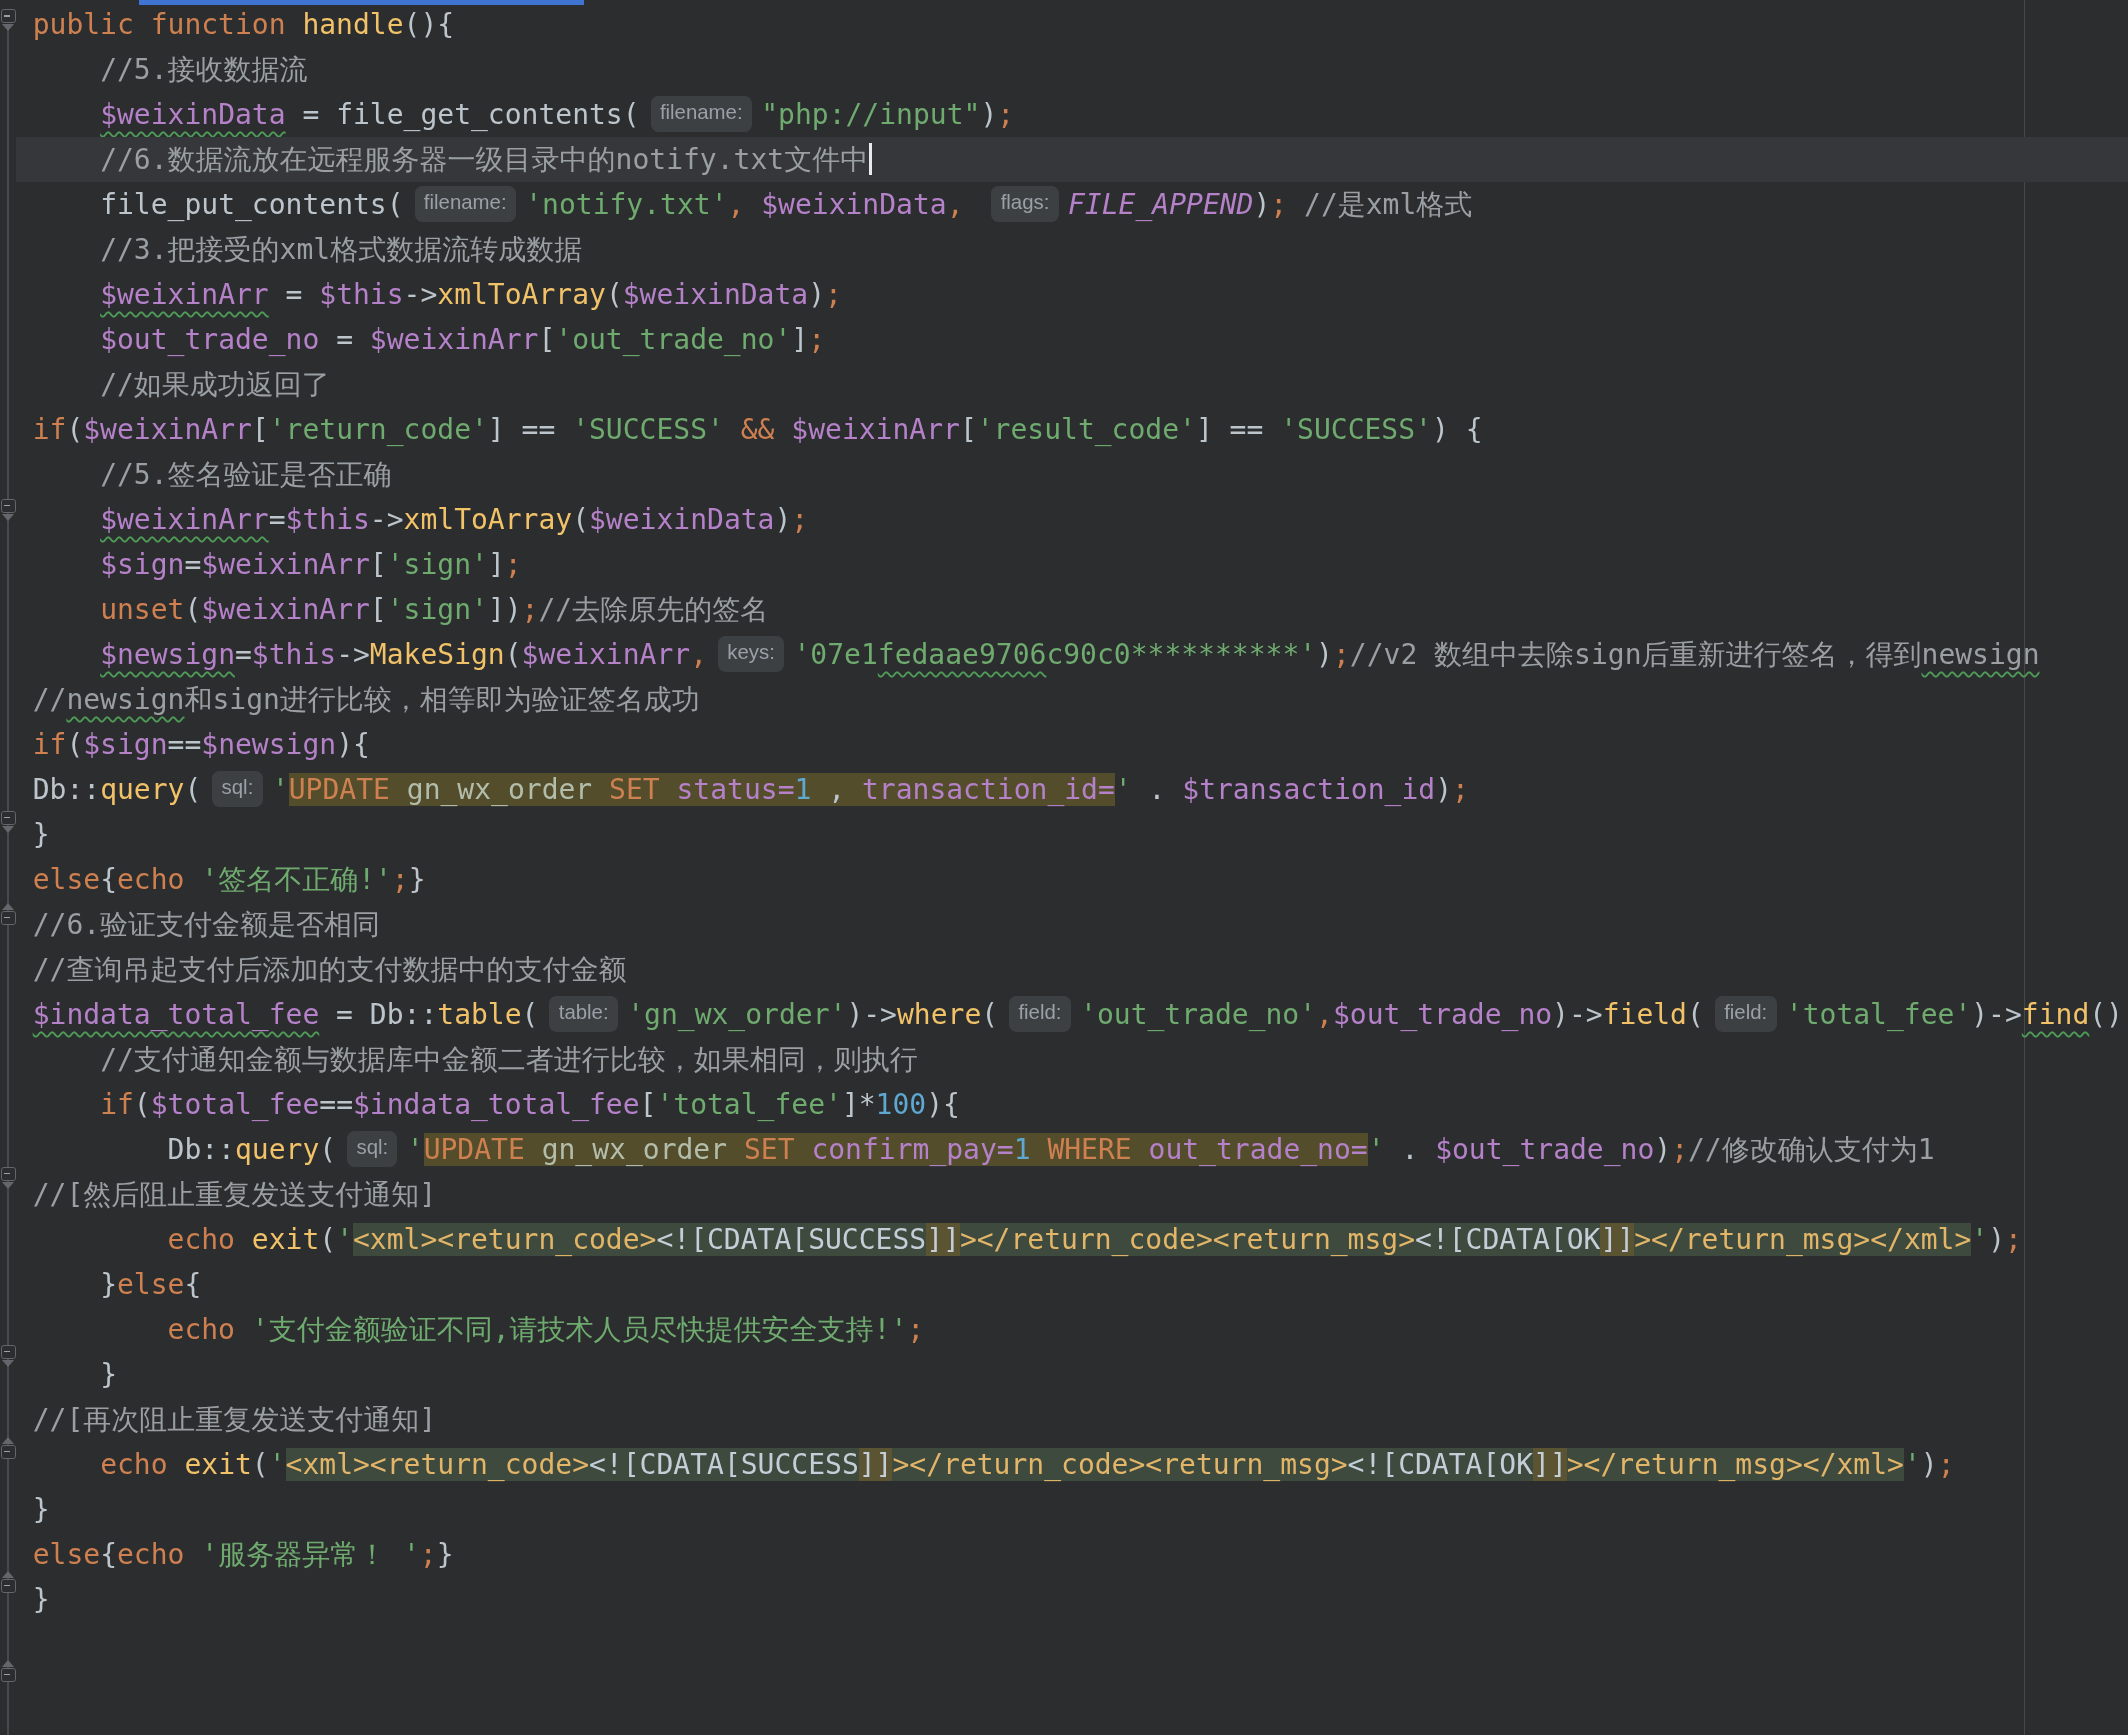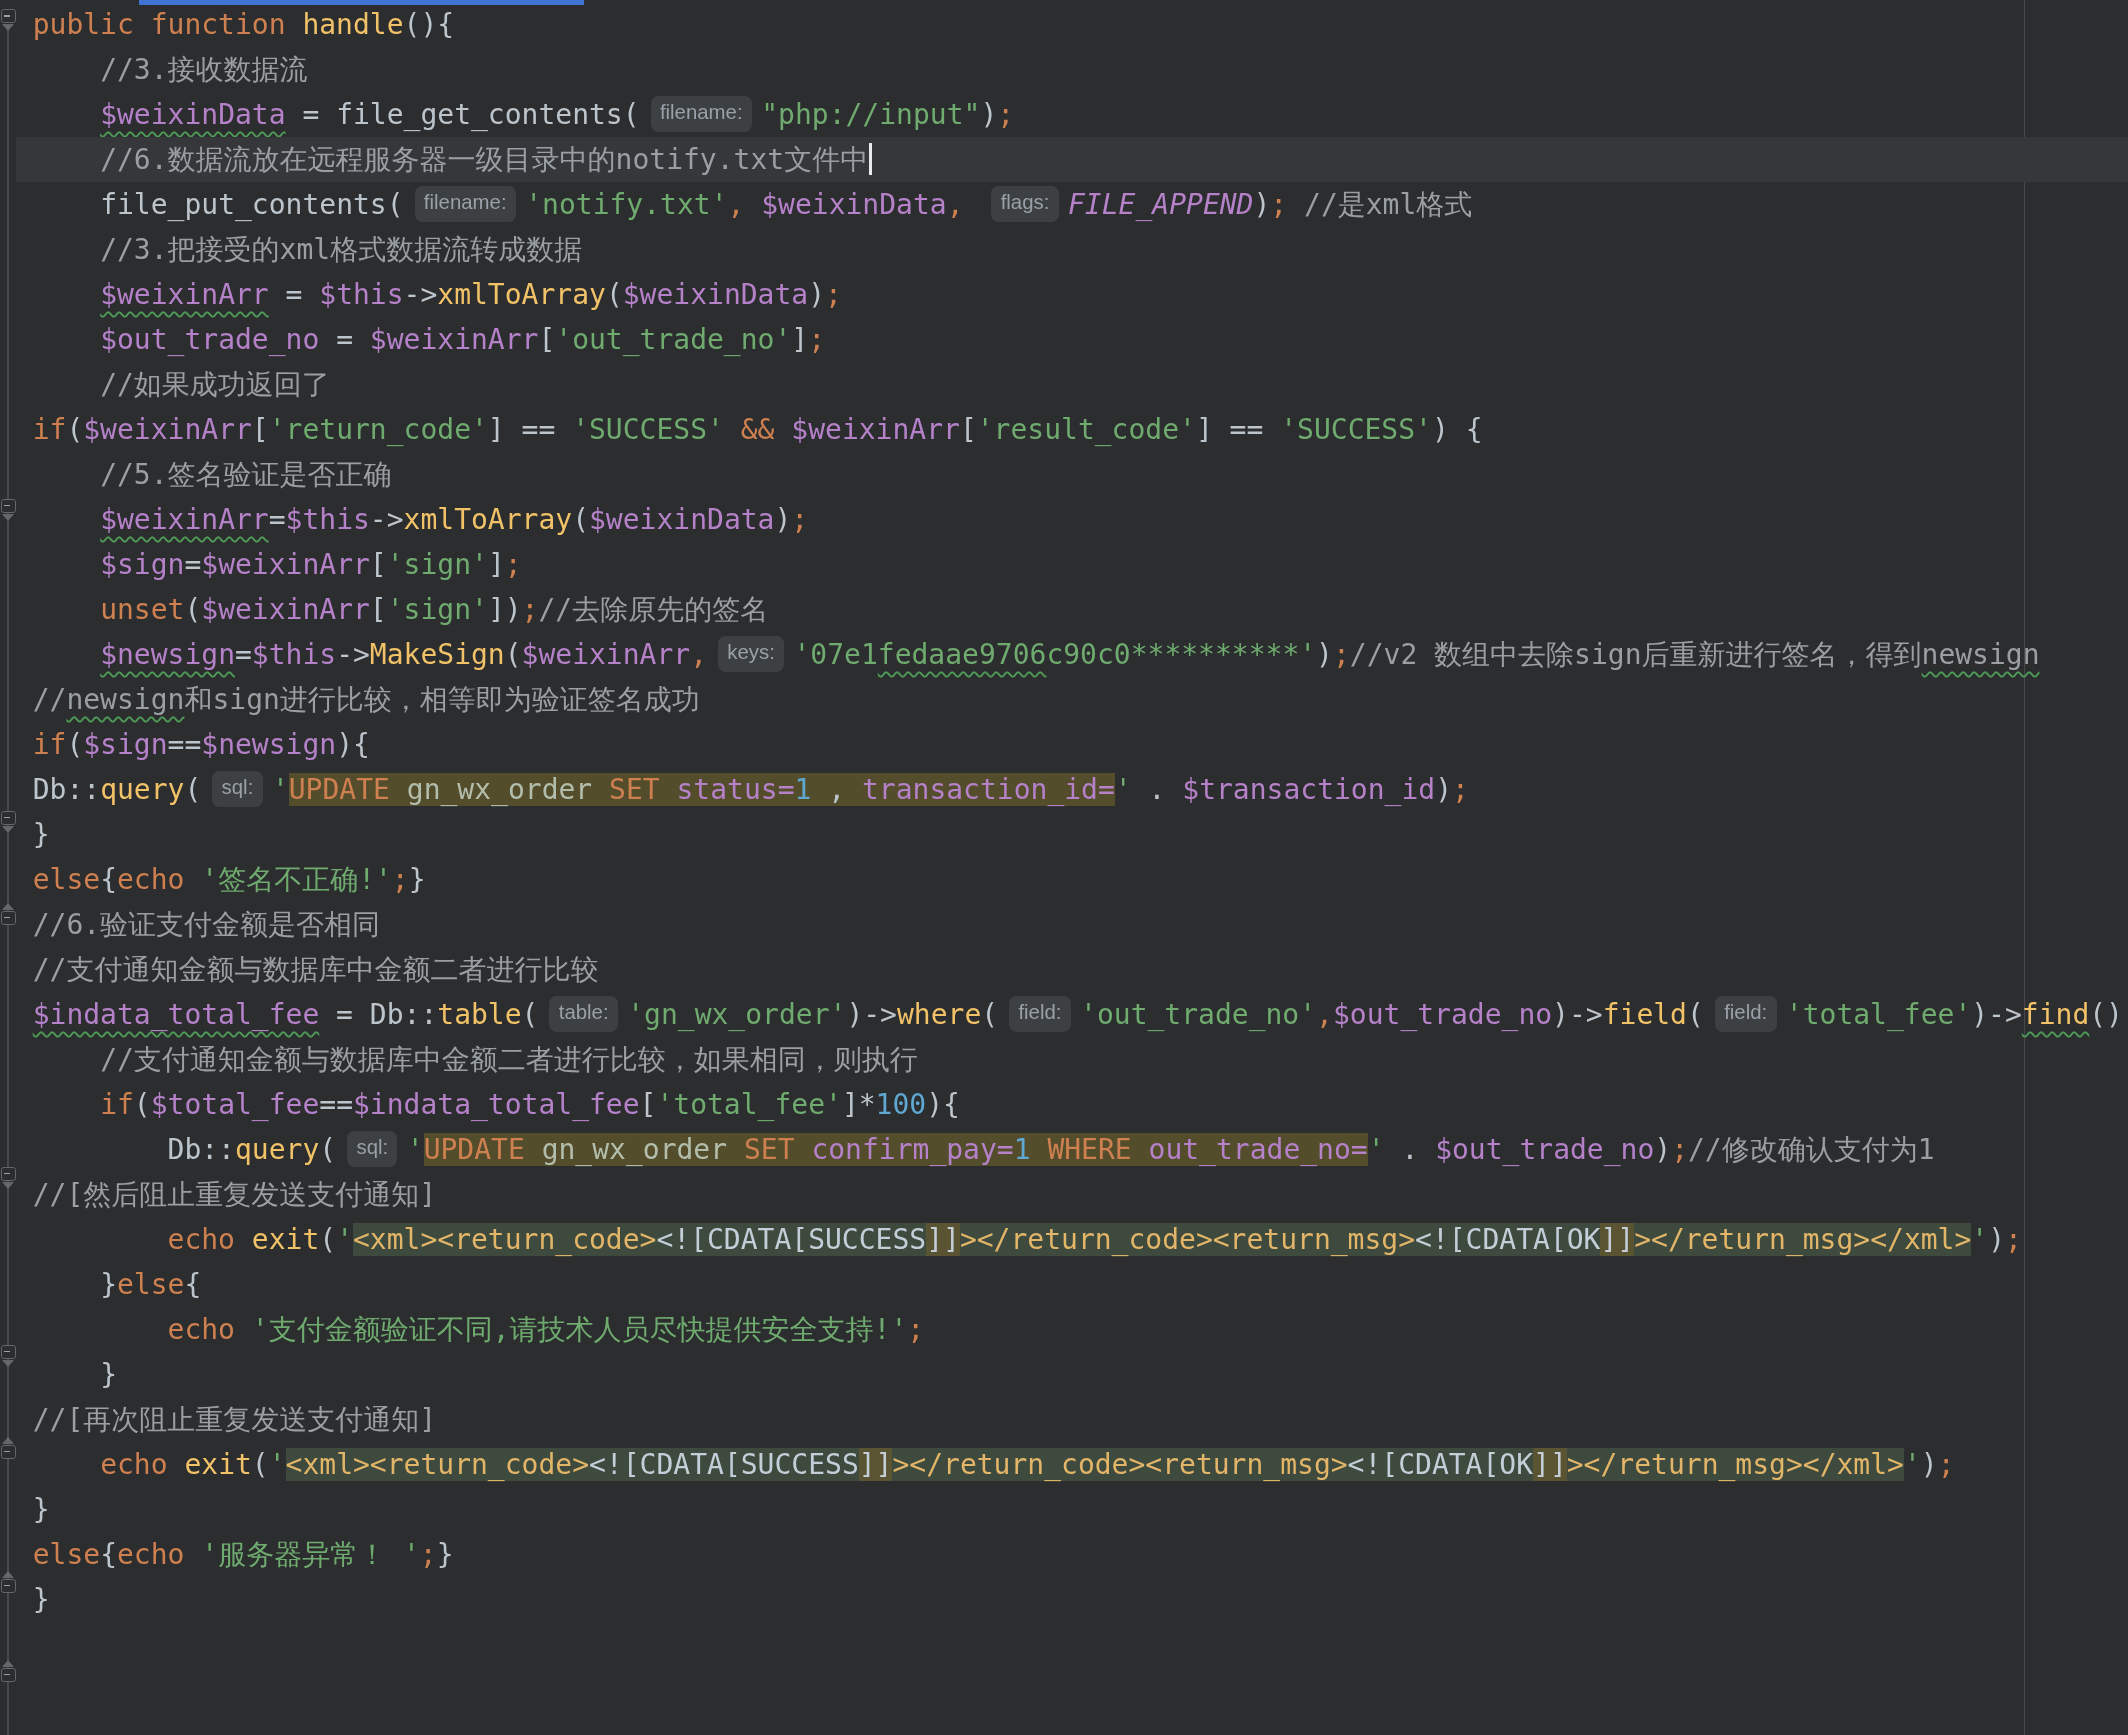--- a/index.html
+++ b/index.html
@@ -63,41 +63,41 @@
 </style>
 </head>
 <body>
 
 <div id="editor">
   <div class="tab-underline"></div>
   <div class="gutter-line"></div>
   <div class="wrap-guide"></div>
   <div id="code-area">
       <div class="line"><span class="k">public function </span><span class="f">handle</span><span class="d">(){</span></div>
-      <div class="line"><span class="d">    </span><span class="c">//3.接收数据流</span></div>
+      <div class="line"><span class="d">    </span><span class="c">//5.接收数据流</span></div>
       <div class="line"><span class="d">    </span><span class="v wavy">$weixinData</span><span class="d"> = file_get_contents(</span><span class="h">filename:</span><span class="s">"php://input"</span><span class="d">)</span><span class="k">;</span></div>
       <div class="line current"><span class="d">    </span><span class="c">//6.数据流放在远程服务器一级目录中的notify.txt文件中</span><span class="caret"></span></div>
       <div class="line"><span class="d">    </span><span class="d">file_put_contents(</span><span class="h">filename:</span><span class="s">'notify.txt'</span><span class="k">,</span><span class="d"> </span><span class="v">$weixinData</span><span class="k">,</span><span class="d"> </span><span class="h">flags:</span><span class="v i">FILE_APPEND</span><span class="d">)</span><span class="k">;</span><span class="d"> </span><span class="c">//是xml格式</span></div>
       <div class="line"><span class="d">    </span><span class="c">//3.把接受的xml格式数据流转成数据</span></div>
       <div class="line"><span class="d">    </span><span class="v wavy">$weixinArr</span><span class="d"> = </span><span class="v">$this</span><span class="d">-&gt;</span><span class="f">xmlToArray</span><span class="d">(</span><span class="v">$weixinData</span><span class="d">)</span><span class="k">;</span></div>
       <div class="line"><span class="d">    </span><span class="v">$out_trade_no</span><span class="d"> = </span><span class="v">$weixinArr</span><span class="d">[</span><span class="s">'out_trade_no'</span><span class="d">]</span><span class="k">;</span></div>
       <div class="line"><span class="d">    </span><span class="c">//如果成功返回了</span></div>
       <div class="line"><span class="k">if</span><span class="d">(</span><span class="v">$weixinArr</span><span class="d">[</span><span class="s">'return_code'</span><span class="d">] == </span><span class="s">'SUCCESS'</span><span class="d"> </span><span class="k">&amp;&amp;</span><span class="d"> </span><span class="v">$weixinArr</span><span class="d">[</span><span class="s">'result_code'</span><span class="d">] == </span><span class="s">'SUCCESS'</span><span class="d">) {</span></div>
       <div class="line"><span class="d">    </span><span class="c">//5.签名验证是否正确</span></div>
       <div class="line"><span class="d">    </span><span class="v wavy">$weixinArr</span><span class="d">=</span><span class="v">$this</span><span class="d">-&gt;</span><span class="f">xmlToArray</span><span class="d">(</span><span class="v">$weixinData</span><span class="d">)</span><span class="k">;</span></div>
       <div class="line"><span class="d">    </span><span class="v">$sign</span><span class="d">=</span><span class="v">$weixinArr</span><span class="d">[</span><span class="s">'sign'</span><span class="d">]</span><span class="k">;</span></div>
       <div class="line"><span class="d">    </span><span class="k">unset</span><span class="d">(</span><span class="v">$weixinArr</span><span class="d">[</span><span class="s">'sign'</span><span class="d">])</span><span class="k">;</span><span class="c">//去除原先的签名</span></div>
       <div class="line"><span class="d">    </span><span class="v wavy">$newsign</span><span class="d">=</span><span class="v">$this</span><span class="d">-&gt;</span><span class="f">MakeSign</span><span class="d">(</span><span class="v">$weixinArr</span><span class="k">,</span><span class="h">keys:</span><span class="s">'07e1</span><span class="s wavy">fedaae9706</span><span class="s">c90c0**********'</span><span class="d">)</span><span class="k">;</span><span class="c">//v2 数组中去除sign后重新进行签名，得到</span><span class="c wavy">newsign</span></div>
       <div class="line"><span class="c">//</span><span class="c wavy">newsign</span><span class="c">和sign进行比较，相等即为验证签名成功</span></div>
       <div class="line"><span class="k">if</span><span class="d">(</span><span class="v">$sign</span><span class="d">==</span><span class="v">$newsign</span><span class="d">){</span></div>
       <div class="line"><span class="d">Db::</span><span class="f">query</span><span class="d">(</span><span class="h">sql:</span><span class="s">'</span><span class="k bgs">UPDATE</span><span class="d bgs"> </span><span class="st bgs">gn_wx_order</span><span class="d bgs"> </span><span class="k bgs">SET</span><span class="d bgs"> </span><span class="v bgs">status=</span><span class="n bgs">1</span><span class="d bgs"> , </span><span class="v bgs">transaction_id=</span><span class="s">'</span><span class="d"> . </span><span class="v">$transaction_id</span><span class="d">)</span><span class="k">;</span></div>
       <div class="line"><span class="d">}</span></div>
       <div class="line"><span class="k">else</span><span class="d">{</span><span class="k">echo</span><span class="d"> </span><span class="s">'签名不正确!'</span><span class="k">;</span><span class="d">}</span></div>
       <div class="line"><span class="c">//6.验证支付金额是否相同</span></div>
-      <div class="line"><span class="c">//支付通知金额与数据库中金额二者进行比较</span></div>
+      <div class="line"><span class="c">//查询吊起支付后添加的支付数据中的支付金额</span></div>
       <div class="line"><span class="v wavy">$indata_total_fee</span><span class="d"> = Db::</span><span class="f">table</span><span class="d">(</span><span class="h">table:</span><span class="s">'gn_wx_order'</span><span class="d">)-&gt;</span><span class="f">where</span><span class="d">(</span><span class="h">field:</span><span class="s">'out_trade_no'</span><span class="k">,</span><span class="v">$out_trade_no</span><span class="d">)-&gt;</span><span class="f">field</span><span class="d">(</span><span class="h">field:</span><span class="s">'total_fee'</span><span class="d">)-&gt;</span><span class="f wavy">find</span><span class="d">()</span><span class="k">;</span></div>
       <div class="line"><span class="d">    </span><span class="c">//支付通知金额与数据库中金额二者进行比较，如果相同，则执行</span></div>
       <div class="line"><span class="d">    </span><span class="k">if</span><span class="d">(</span><span class="v">$total_fee</span><span class="d">==</span><span class="v">$indata_total_fee</span><span class="d">[</span><span class="s">'total_fee'</span><span class="d">]*</span><span class="n">100</span><span class="d">){</span></div>
       <div class="line"><span class="d">        </span><span class="d">Db::</span><span class="f">query</span><span class="d">(</span><span class="h">sql:</span><span class="s">'</span><span class="k bgs">UPDATE</span><span class="d bgs"> </span><span class="st bgs">gn_wx_order</span><span class="d bgs"> </span><span class="k bgs">SET</span><span class="d bgs"> </span><span class="v bgs">confirm_pay=</span><span class="n bgs">1</span><span class="d bgs"> </span><span class="k bgs">WHERE</span><span class="d bgs"> </span><span class="v bgs">out_trade_no=</span><span class="s">'</span><span class="d"> . </span><span class="v">$out_trade_no</span><span class="d">)</span><span class="k">;</span><span class="c">//修改确认支付为1</span></div>
       <div class="line"><span class="c">//[然后阻止重复发送支付通知]</span></div>
       <div class="line"><span class="d">        </span><span class="k">echo</span><span class="d"> </span><span class="f">exit</span><span class="d">(</span><span class="s">'</span><span class="xt bgx">&lt;xml&gt;&lt;return_code&gt;</span><span class="xc bgx">&lt;![CDATA[SUCCESS</span><span class="xc bgo">]]</span><span class="xt bgx">&gt;&lt;/return_code&gt;&lt;return_msg&gt;</span><span class="xc bgx">&lt;![CDATA[OK</span><span class="xc bgo">]]</span><span class="xt bgx">&gt;&lt;/return_msg&gt;&lt;/xml&gt;</span><span class="s">'</span><span class="d">)</span><span class="k">;</span></div>
       <div class="line"><span class="d">    </span><span class="d">}</span><span class="k">else</span><span class="d">{</span></div>
       <div class="line"><span class="d">        </span><span class="k">echo</span><span class="d"> </span><span class="s">'支付金额验证不同,请技术人员尽快提供安全支持!'</span><span class="k">;</span></div>
       <div class="line"><span class="d">    </span><span class="d">}</span></div>
       <div class="line"><span class="c">//[再次阻止重复发送支付通知]</span></div>

